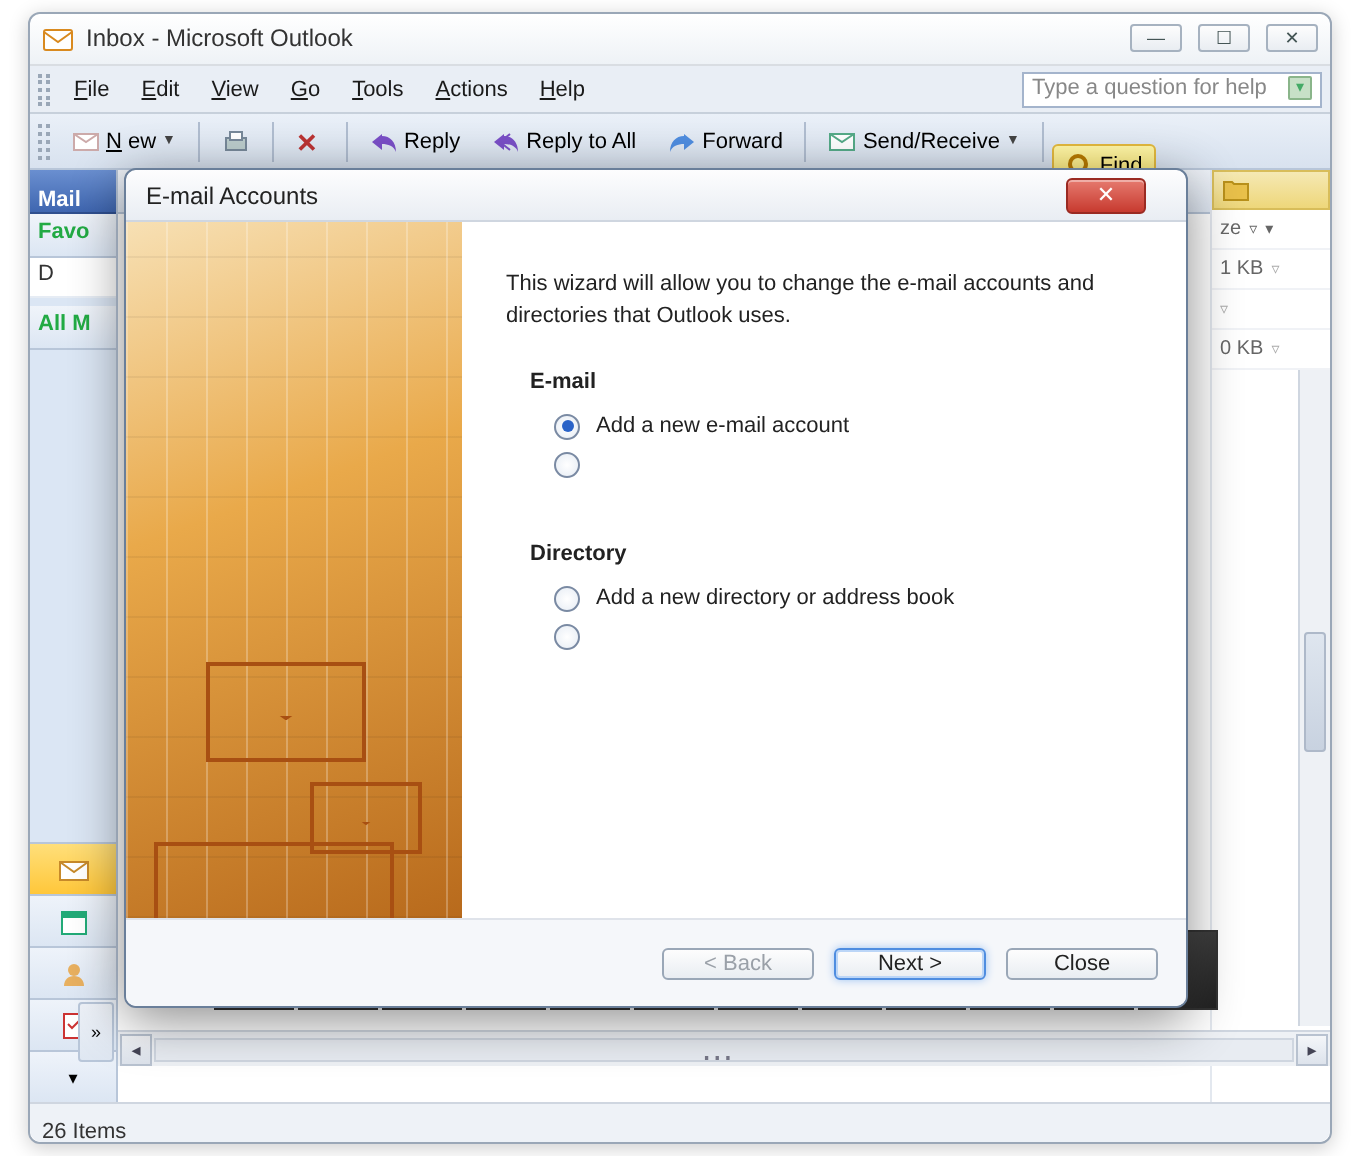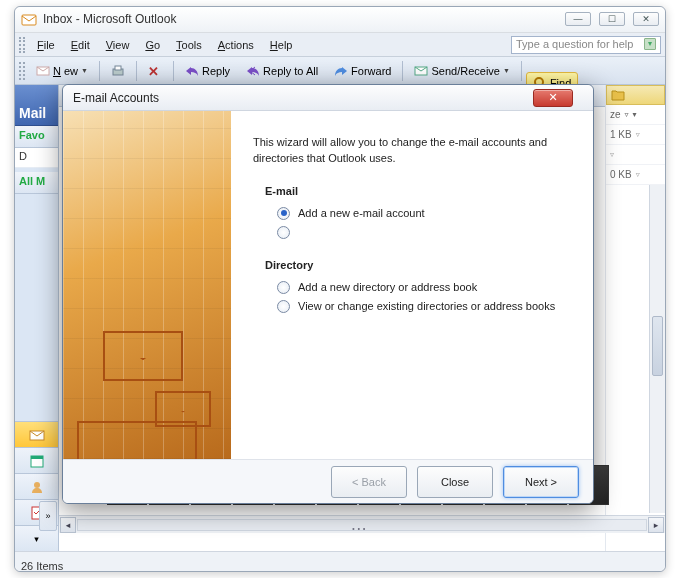--- a/index.html
+++ b/index.html
@@ -23,21 +23,21 @@
 .toolbar { height: 28px; background: linear-gradient(#eaf0f8,#d8e2ef); border-bottom: 1px solid #b8c6d9; display: flex; align-items: center; padding: 0 4px; font-size: 11px; gap: 2px; overflow: hidden; }
 .toolbar .drag-handle { width: 6px; height: 18px; border-left: 2px dotted #9aa7b7; border-right: 2px dotted #9aa7b7; margin-right: 2px; }
 .tb-btn { height: 22px; padding: 0 6px; border: 1px solid transparent; border-radius: 3px; display: flex; align-items: center; gap: 3px; cursor: pointer; white-space: nowrap; }
 .tb-sep { width: 1px; height: 20px; background: #b0bdd0; margin: 0 2px; }
 .tb-btn .ic { width: 14px; height: 14px; display: inline-block; }
 .tb-btn .dd { font-size: 7px; color: #444; }
 .find-btn { background: linear-gradient(#fff7a8,#ffe76a); border: 1px solid #e3b93e !important; margin-top: 24px; }
 
 .content-area { display:flex; height: calc(100% - 26px - 24px - 28px - 20px); background:#fff; }
 .nav-pane { width: 44px; background:#dbe6f4; border-right:1px solid #b8c6d9; display:flex; flex-direction:column; }
-.nav-header { height:22px; background:linear-gradient(#6a8fd0,#3f66b0); color:#fff; font-size:14px; font-weight:bold; padding:20px 4px; border-bottom:1px solid #2f4f8f; }
+.nav-header { height:22px; background:linear-gradient(#6a8fd0,#3f66b0); color:#fff; font-size:11px; font-weight:bold; padding:9px 4px; border-bottom:1px solid #2f4f8f; }
 .fav-header{height:22px;background:linear-gradient(#f0f4fa,#dce6f3);border-bottom:1px solid #b8c6d9;font-size:11px;padding:3px 4px;color:#2a4;font-weight:bold}
 .nav-row { height:20px; font-size:11px; padding:2px 4px; color:#333; background:#fff; border-bottom:1px solid #e6ecf4; overflow:hidden; white-space:nowrap;}
 .nav-icons { margin-top:auto; }
 .nav-ic-row { height:26px; border-top:1px solid #b8c6d9; display:flex; align-items:center; justify-content:center; cursor:pointer; background:linear-gradient(#eef3fa,#dce6f3);}
 .nav-ic-row.sel{background:linear-gradient(#ffdf7a,#ffc73a);}
 
 .main-pane{flex:1; position:relative; background:#fff; overflow:hidden;}
 .col-hdr{height:22px;background:linear-gradient(#eef2f8,#dfe7f2);border-bottom:1px solid #b8c6d9;display:flex;align-items:center;font-size:10px;color:#333; padding:0 4px; gap:8px;}
 .right-strip{position:absolute; right:0; top:0; width:60px; height:100%; background:#fff; border-left:1px solid #e3e8ef; font-size:10px; color:#666;}
 .right-strip .rs-row{height:20px; padding:2px 4px; display:flex; align-items:center; gap:4px; border-bottom:1px solid #f0f2f6;}
@@ -69,21 +69,21 @@
 .env3{left:14px;top:310px;width:120px;height:70px;}
 
 .dlg-content { flex: 1; padding: 24px 22px 10px 22px; font-size: 11px; color: #222; }
 .dlg-intro { font-weight: normal; line-height: 1.45; margin-bottom: 18px; }
 .dlg-sec-title { font-weight: bold; margin: 8px 0 10px 12px; }
 .radio-row { display: flex; align-items: center; gap: 8px; margin: 4px 0 6px 24px; cursor: pointer; }
 .radio { width: 13px; height: 13px; border: 1px solid #7a8aa3; border-radius: 50%; background: radial-gradient(#fff,#e6ecf4); display:flex; align-items:center; justify-content:center; }
 .radio.sel::after { content:""; width:6px; height:6px; background:#2a63c8; border-radius:50%; }
 
 .dlg-footer { height: 44px; border-top: 1px solid #dfe3ea; display: flex; align-items: center; justify-content: flex-end; gap: 10px; padding: 0 14px; background: #f5f7fa; }
-.dlg-btn { min-width: 76px; height: 32px; border: 1px solid #9aa7b7; border-radius: 3px; background: linear-gradient(#fdfdfd,#e9edf2); font-size: 11px; color: #222; cursor: pointer; padding: 0 12px; }
+.dlg-btn { min-width: 76px; height: 16px; border: 1px solid #9aa7b7; border-radius: 3px; background: linear-gradient(#fdfdfd,#e9edf2); font-size: 11px; color: #222; cursor: pointer; padding: 0 12px; }
 .dlg-btn.disabled { color: #9aa0a8; cursor: default; }
 .dlg-btn.primary { border-color: #4f8de0; box-shadow: 0 0 0 1px #bcd6f7 inset, 0 0 4px #9fc3f2; }
 
 .small-chev{position:absolute;left:24px;bottom:40px;width:18px;height:30px;background:linear-gradient(#eef2f8,#dfe7f2);border:1px solid #b8c6d9;border-radius:2px;display:flex;align-items:center;justify-content:center;font-size:9px;}
 </style>
 </head>
 <body>
 
 <div class="outlook-window">
 
@@ -294,29 +294,28 @@
 
       <div class="dlg-sec-title">E-mail</div>
       <div class="radio-row">
         <span class="radio sel"></span>
         <span>Add a new e-mail account</span>
       </div>
       <div class="radio-row">
         <span class="radio"></span>
       </div>
 
-      <div class="dlg-sec-title" style="margin-top:20px">Directory</div>
+      <div class="dlg-sec-title" style="margin-top:32px">Directory</div>
       <div class="radio-row">
         <span class="radio"></span>
         <span>Add a new directory or address book</span>
       </div>
       <div class="radio-row">
         <span class="radio"></span>
-        <span>View or change existing directories or address books</span>
       </div>
     </div>
   </div>
   <div class="dlg-footer">
     <button class="dlg-btn disabled">&lt; Back</button>
+    <button class="dlg-btn primary">Next &gt;</button>
     <button class="dlg-btn">Close</button>
-    <button class="dlg-btn primary">Next &gt;</button>
   </div>
 </div>
 
 </body></html>

